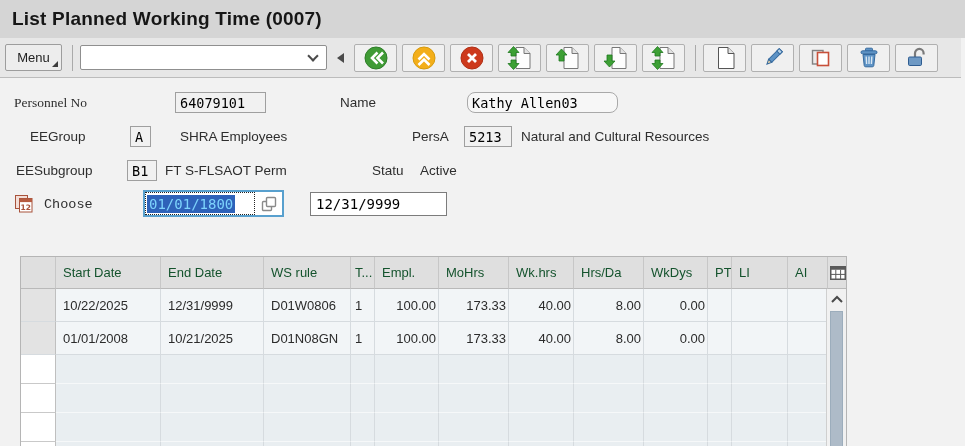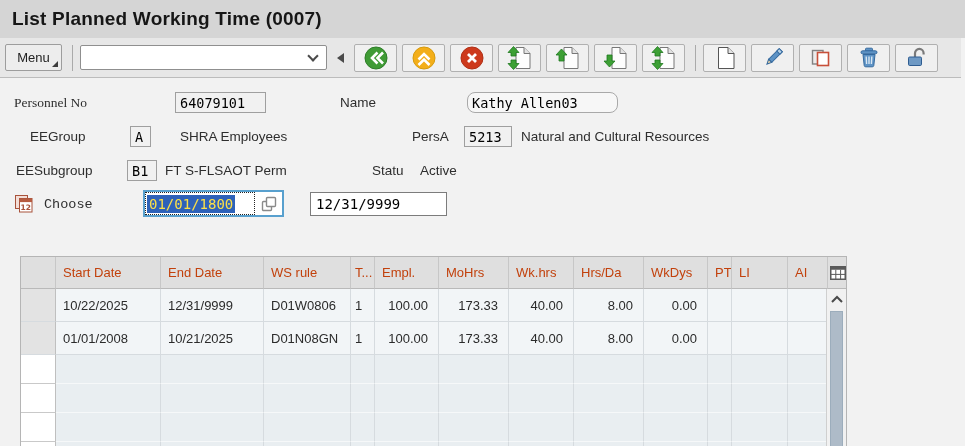--- a/index.html
+++ b/index.html
@@ -77,21 +77,21 @@
   .date-group {
     position: absolute; left: 143px; top: 190px; width: 141px; height: 27px;
     background: #fff; border: 2px solid #58a0ce;
     display: flex; align-items: stretch;
   }
   .date-inner {
     flex: 1; outline: 1px dotted #222; outline-offset: -1px;
     display: flex; align-items: center; padding-left: 2px;
   }
   .sel-text {
-    background: #2e62b9; color: #fde047;
+    background: #2e62b9; color: #7dd3fc;
     font-family: "DejaVu Sans Mono", monospace; font-size: 14px; padding: 1px 2px;
   }
   .copy-btn { width: 27px; display: flex; align-items: center; justify-content: center; background: #fff; }
   .date2 {
     position: absolute; left: 310px; top: 192px; width: 137px; height: 24px;
     background: #fff; border: 1px solid #7c7c7c;
     font-family: "DejaVu Sans Mono", monospace; font-size: 14px; color: #000;
     display: flex; align-items: center; padding-left: 5px;
   }
   .choose-icon { position: absolute; left: 14px; top: 194px; }
@@ -103,30 +103,30 @@
     background: #e9eef1; overflow: hidden;
   }
   .trow { display: flex; }
   .cell {
     flex: none; font-size: 13px; color: #2b2b2b;
     display: flex; align-items: center; overflow: hidden; white-space: nowrap;
     border-right: 1px solid #d6dbdf; border-bottom: 1px solid #d6dbdf;
     padding: 0 4px 0 7px;
   }
   .thead .cell {
-    background: #dfdfdf; color: #c2410c; height: 32px;
+    background: #dfdfdf; color: #14532d; height: 32px;
     border-right: 1px solid #c7c7c7; border-bottom: 1px solid #b9b9b9;
   }
   .drow .cell { background: #f2f5f7; height: 33px; }
   .erow .cell { background: #e9eef1; height: 29px; border-bottom: 1px solid #f6f8f9; }
   .cell.sel-col { width: 35px; padding: 0; }
   .thead .sel-col { background: #dfdfdf; }
   .drow .sel-col { background: #e3e3e3; border-right: 1px solid #bfbfbf; }
   .erow .sel-col { background: #ffffff; border-right: 1px solid #bfbfbf; border-bottom: 1px solid #c9c9c9; }
-  .num { justify-content: flex-end; padding-right: 10px; }
+  .num { justify-content: flex-end; padding-right: 2px; }
   .w-start { width: 105px; } .w-end { width: 103px; } .w-ws { width: 87px; }
   .w-t { width: 24px; padding-left: 4px; } .w-empl { width: 64px; } .w-mohrs { width: 70px; }
   .w-wkhrs { width: 65px; } .w-hrsda { width: 70px; } .w-wkdys { width: 64px; }
   .w-pt { width: 24px; } .w-li { width: 56px; } .w-ai { width: 40px; }
   .w-icon { width: 20px; padding: 0; justify-content: center; background: #ececec; }
 
   .vscroll {
     position: absolute; top: 32px; right: 0; bottom: 0; width: 20px;
     background: #f1f1f1; border-left: 1px solid #cfcfcf;
   }

